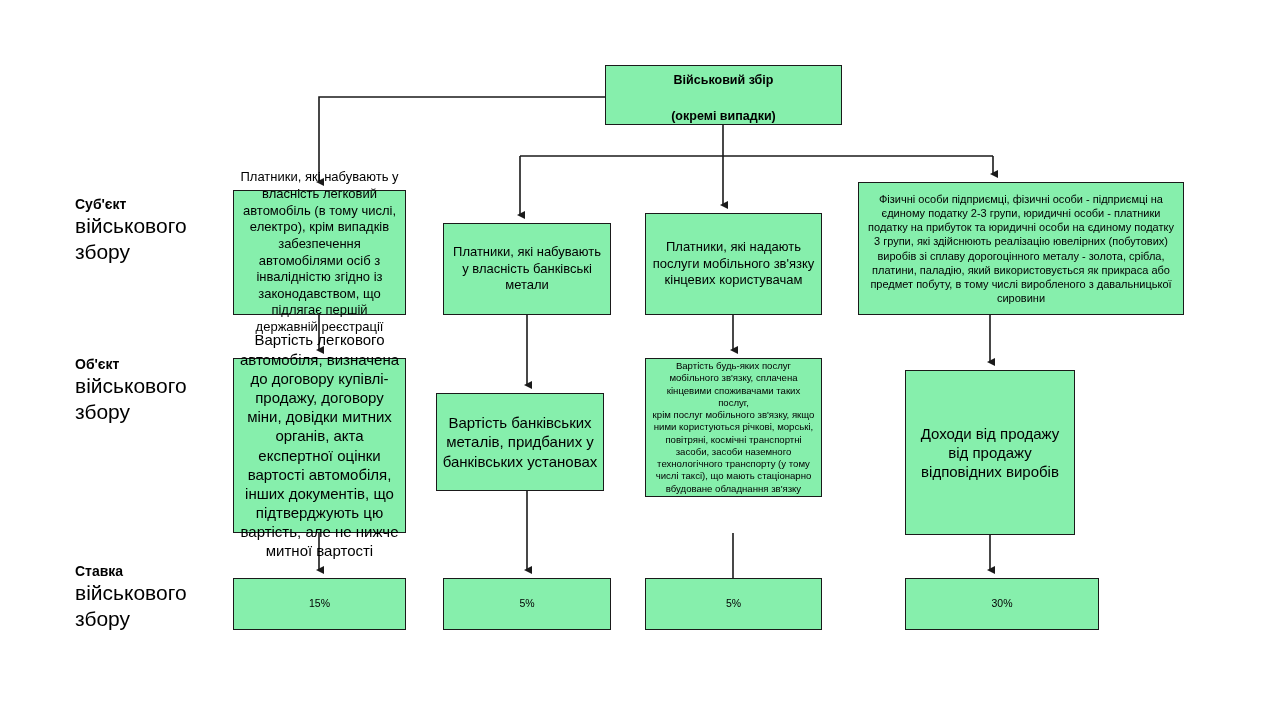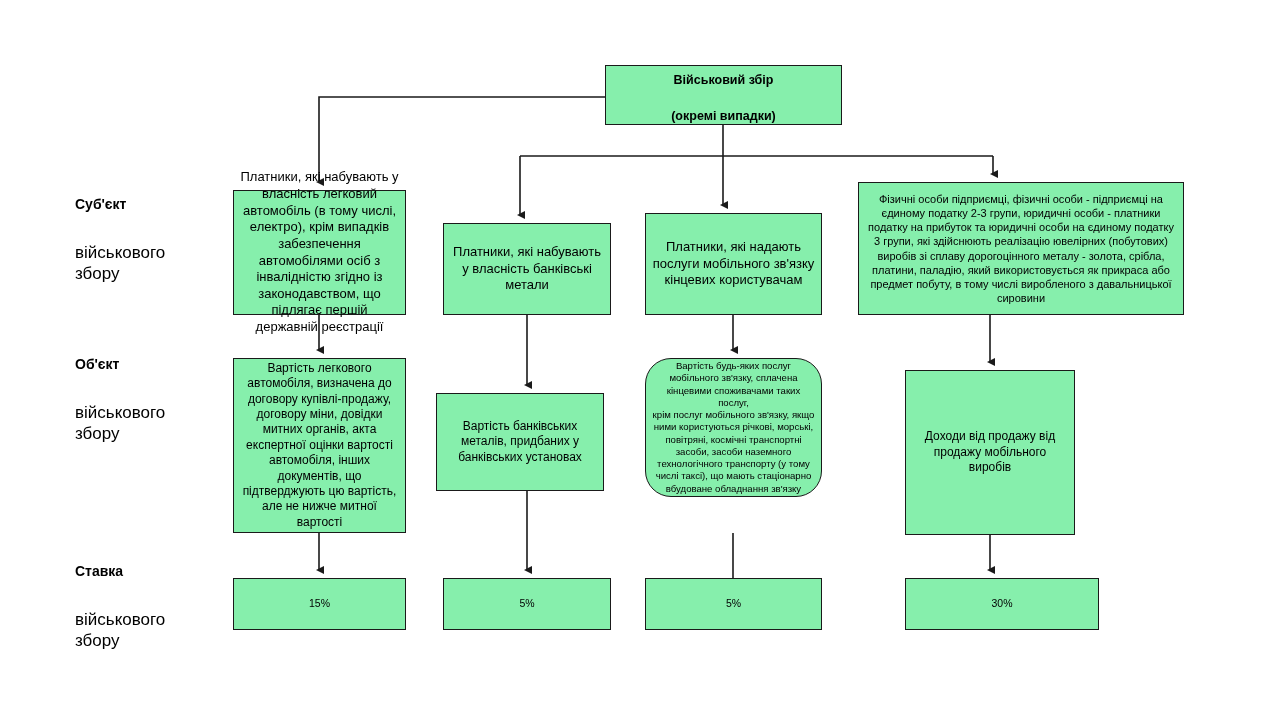--- a/index.html
+++ b/index.html
@@ -41,38 +41,38 @@
   #root-box .l2{display:block;margin-top:20px;}
 
   
   .rowlabel{
     position:absolute;
     text-align:left;
     line-height:1.22;
     color:#000000;
   }
   .rowlabel .hd{font-size:14px;font-weight:bold;display:block;}
-  .rowlabel .sb{font-size:17px;font-weight:normal;display:block;margin-top:30px;}
+  .rowlabel .sb{font-size:21px;font-weight:normal;display:block;}
 
   #label-subject{left:75px;top:196px;width:170px;}
   #label-object{left:75px;top:356px;width:170px;}
   #label-rate{left:75px;top:563px;width:170px;}
 
   
   .subject-box{font-size:13px;}
   #subj-1{left:233px;top:190px;width:173px;height:125px;}
   #subj-2{left:443px;top:223px;width:168px;height:92px;}
   #subj-3{left:645px;top:213px;width:177px;height:102px;}
   #subj-4{left:858px;top:182px;width:326px;height:133px;font-size:11px;}
 
   
-  .object-box{font-size:12px;}
+  .object-box{font-size:15px;}
   #obj-1{left:233px;top:358px;width:173px;height:175px;}
   #obj-2{left:436px;top:393px;width:168px;height:98px;}
-  #obj-3{left:645px;top:358px;width:177px;height:139px;font-size:9.6px;border-radius:26px;}
+  #obj-3{left:645px;top:358px;width:177px;height:139px;font-size:9.6px;}
   #obj-4{left:905px;top:370px;width:170px;height:165px;}
 
   
   .rate-box{font-size:10.5px;}
   #rate-1{left:233px;top:578px;width:173px;height:52px;}
   #rate-2{left:443px;top:578px;width:168px;height:52px;}
   #rate-3{left:645px;top:578px;width:177px;height:52px;}
   #rate-4{left:905px;top:578px;width:194px;height:52px;}
 </style>
 </head>
@@ -131,20 +131,20 @@
 
   <div class="box subject-box" id="subj-1">Платники, які набувають у власність легковий автомобіль (в тому числі, електро), крім випадків забезпечення автомобілями осіб з інвалідністю згідно із законодавством, що підлягає першій державній реєстрації</div>
   <div class="box subject-box" id="subj-3">Платники, які надають послуги мобільного зв'язку кінцевих користувачам</div>
   <div class="box subject-box" id="subj-2">Платники, які набувають у власність банківські метали</div>
   <div class="box subject-box" id="subj-4">Фізичні особи підприємці, фізичні особи - підприємці на єдиному податку 2-3 групи, юридичні особи - платники податку на прибуток та юридичні особи на єдиному податку 3 групи, які здійснюють реалізацію ювелірних (побутових) виробів зі сплаву дорогоцінного металу - золота, срібла, платини, паладію, який використовується як прикраса або предмет побуту, в тому числі виробленого з давальницької сировини</div>
 
   <div class="box object-box" id="obj-1">Вартість легкового автомобіля, визначена до договору купівлі-продажу, договору міни, довідки митних органів, акта експертної оцінки вартості автомобіля, інших документів, що підтверджують цю вартість, але не нижче митної вартості</div>
   <div class="box object-box" id="obj-2">Вартість банківських металів, придбаних у банківських установах</div>
   <div class="box object-box" id="obj-3">Вартість будь-яких послуг мобільного зв'язку, сплачена кінцевими споживачами таких послуг,
 крім послуг мобільного зв'язку, якщо ними користуються річкові, морські, повітряні, космічні транспортні засоби, засоби наземного технологічного транспорту (у тому числі таксі), що мають стаціонарно вбудоване обладнання зв'язку</div>
-  <div class="box object-box" id="obj-4">Доходи від продажу від продажу мобільного виробів</div>
+  <div class="box object-box" id="obj-4">Доходи від продажу від продажу відповідних виробів</div>
 
   <div class="box rate-box" id="rate-1">15%</div>
   <div class="box rate-box" id="rate-2">5%</div>
   <div class="box rate-box" id="rate-3">5%</div>
   <div class="box rate-box" id="rate-4">30%</div>
 
 </div>
 
 </body></html>

